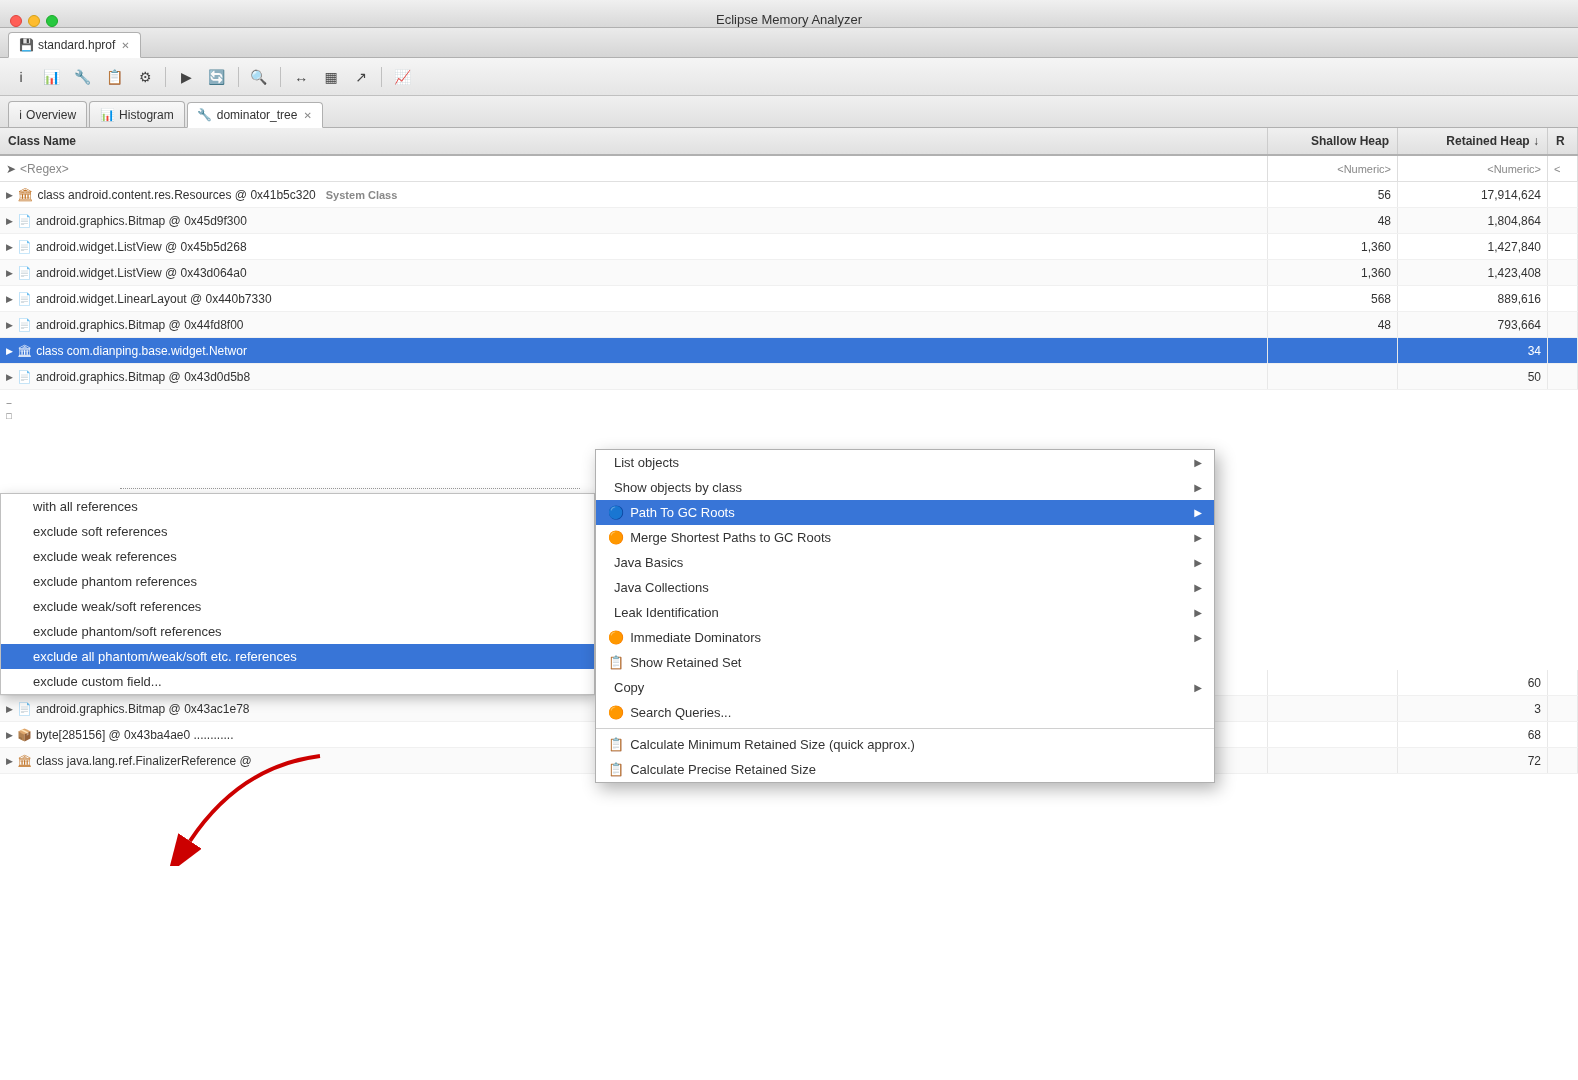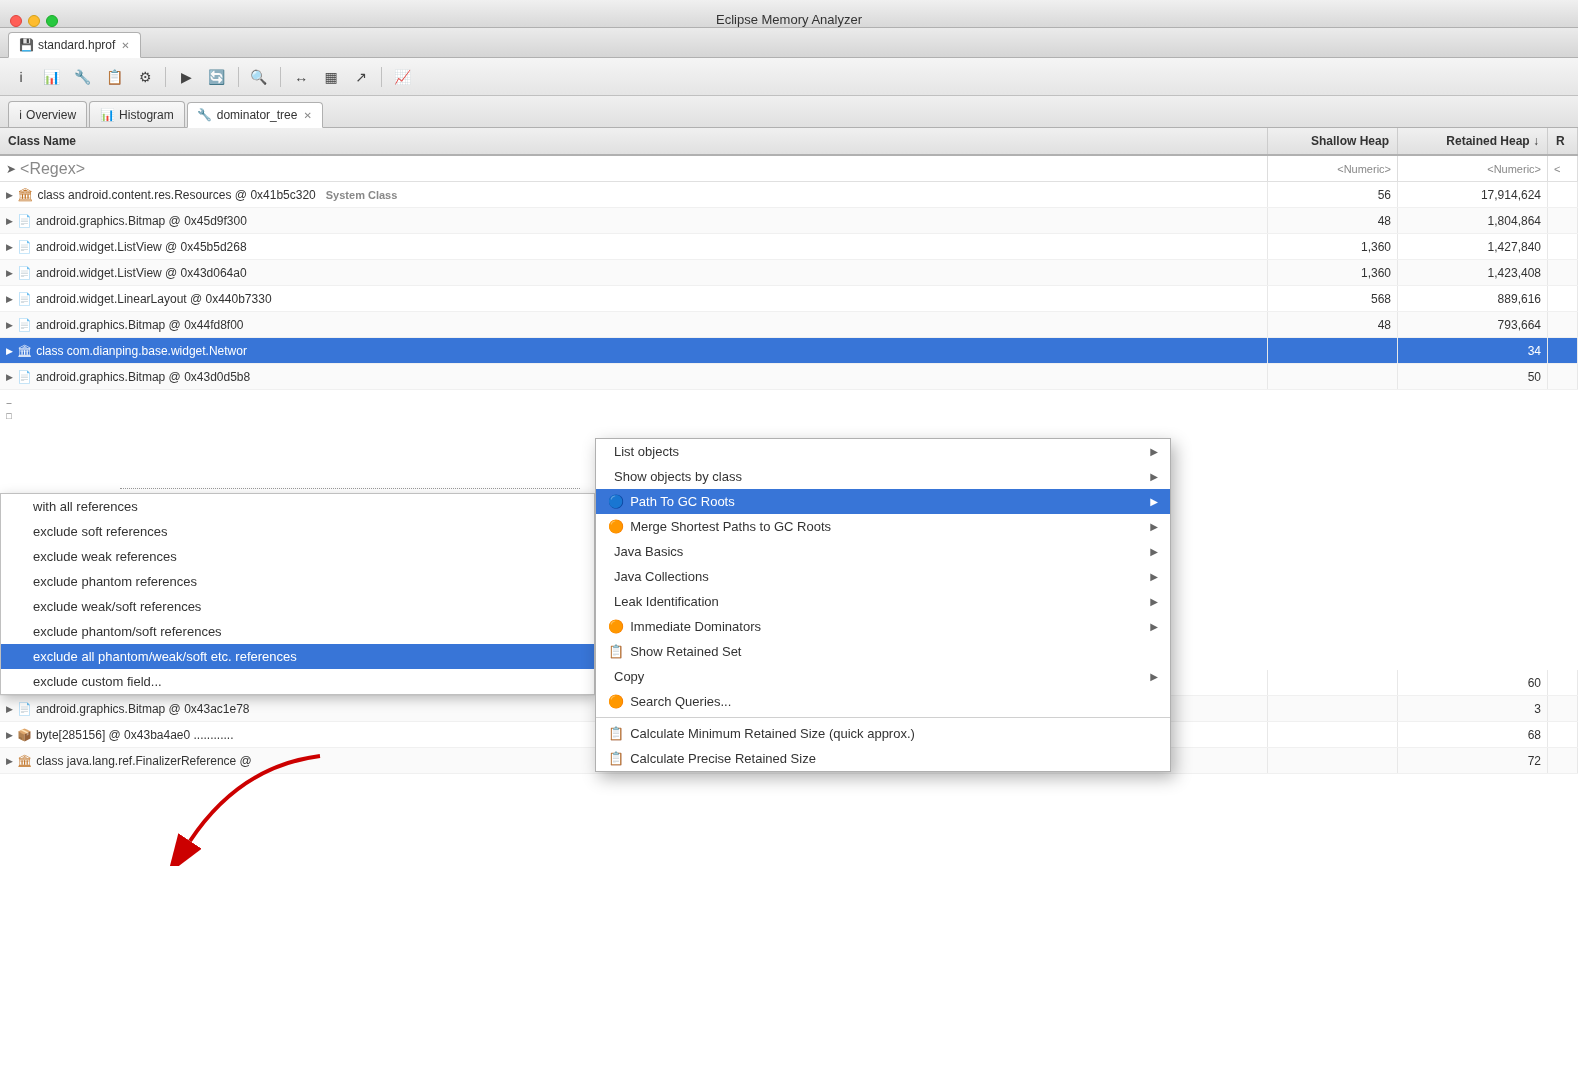--- a/index.html
+++ b/index.html
@@ -221,22 +221,22 @@
     }
     .submenu-item.selected {
       background: #3875d7;
       color: white;
     }
 
     
     .context-menu {
       position: absolute;
       left: 595px;
-      top: 310px;
-      width: 576px;
+      top: 321px;
+      width: 620px;
       background: white;
       border: 1px solid #b0b0b0;
       box-shadow: 4px 6px 16px rgba(0,0,0,0.3);
       z-index: 200;
     }
     .menu-item {
       padding: 5px 12px;
       font-size: 13px;
       color: #333;
       cursor: pointer;
@@ -340,21 +340,21 @@
       <span>Retained Heap ↓</span>
     </div>
     <div class="th-cell th-extra">
       <span>R</span>
     </div>
   </div>
 
   <div class="filter-row">
     <div class="filter-cell filter-class">
       <span class="filter-icon">➤</span>
-      <span style="color:#888; font-size:16px;">&lt;Regex&gt;</span>
+      <span style="color:#888; font-size:12px;">&lt;Regex&gt;</span>
     </div>
     <div class="filter-cell filter-numeric">
       <span style="color:#888;">&lt;Numeric&gt;</span>
     </div>
     <div class="filter-cell filter-numeric2">
       <span style="color:#888;">&lt;Numeric&gt;</span>
     </div>
     <div class="filter-cell" style="width:30px;">
       <span style="color:#888;">&lt;</span>
     </div>

